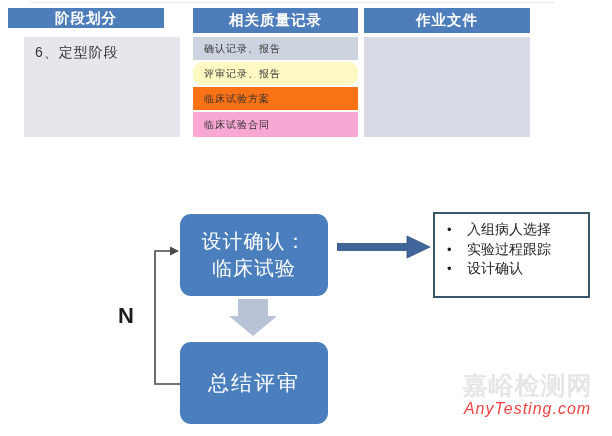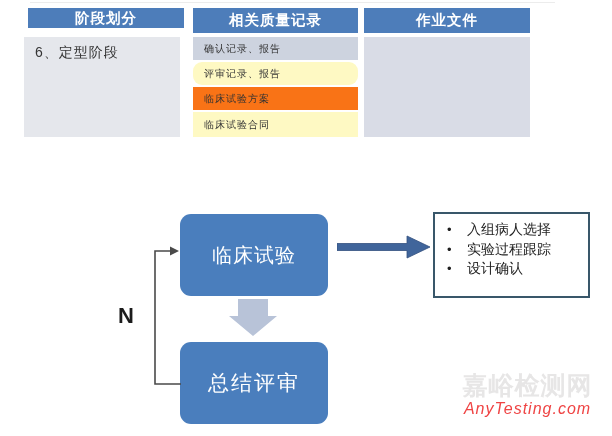--- a/index.html
+++ b/index.html
@@ -8,35 +8,35 @@
     font-family:"Liberation Sans","DejaVu Sans",sans-serif;
   }
   .top-line{position:absolute;left:30px;top:2px;width:525px;height:1px;background:#ececec;}
 
   
   .cell{position:absolute;box-sizing:border-box;}
   .hdr{
     background:#4d7dba;color:#ffffff;font-weight:bold;font-size:14.5px;
     display:flex;align-items:center;justify-content:center;letter-spacing:1px;
   }
-  .hdr1{left:28px;top:8px;width:156px;height:20px;}
+  .hdr1{left:8px;top:8px;width:156px;height:20px;}
   .hdr2{left:193px;top:8px;width:165px;height:25px;}
   .hdr3{left:364px;top:8px;width:166px;height:25px;}
   .stage-cell{
     left:24px;top:37px;width:156px;height:100px;background:#e5e7ec;
     font-size:14px;color:#353535;padding:7px 0 0 11px;letter-spacing:1px;
   }
   .rec{
     left:193px;width:165px;height:23px;font-size:10px;color:#333333;
     display:flex;align-items:center;padding-left:11px;letter-spacing:1px;
   }
   .rec0{top:37px;background:#cdd3df;}
   .rec1{top:62px;background:#fef9c3;border-radius:9px;}
   .rec2{top:87px;background:#f97316;}
-  .rec3{top:112px;background:#fef9c3;height:25px;text-align:center;}
+  .rec3{top:112px;background:#f9a8d4;height:25px;text-align:center;}
   .doc-cell{left:364px;top:37px;width:166px;height:100px;background:#d9dce6;}
 
   
   .flow-box{
     position:absolute;background:#4a7ebd;border-radius:11px;color:#ffffff;
     display:flex;flex-direction:column;align-items:center;justify-content:center;
     text-align:center;
   }
   .box-confirm{left:180px;top:214px;width:148px;height:82px;font-size:20px;line-height:27px;letter-spacing:1px;}
   .box-review{left:180px;top:342px;width:148px;height:82px;font-size:21px;letter-spacing:2px;}
@@ -78,20 +78,21 @@
     <div class="cell rec rec1">评审记录、报告</div>
     <div class="cell rec rec2">临床试验方案</div>
     <div class="cell rec rec3">临床试验合同</div>
 
     <div class="cell doc-cell"></div>
   </div>
 
   <div>
 
     <div class="flow-box box-confirm">
+      <span>设计确认：</span>
       <span>临床试验</span>
     </div>
 
     <svg class="arrow-svg right-arrow" width="95" height="30" viewBox="0 0 95 30">
       <polygon points="0,11.5 70,11.5 70,4 93,15 70,26 70,18.5 0,18.5" fill="#40659b" stroke="#33517f" stroke-width="0.8"></polygon>
     </svg>
 
     <div class="detail-box">
       <ul>
         <li><span class="blt">•</span><span>入组病人选择</span></li>

